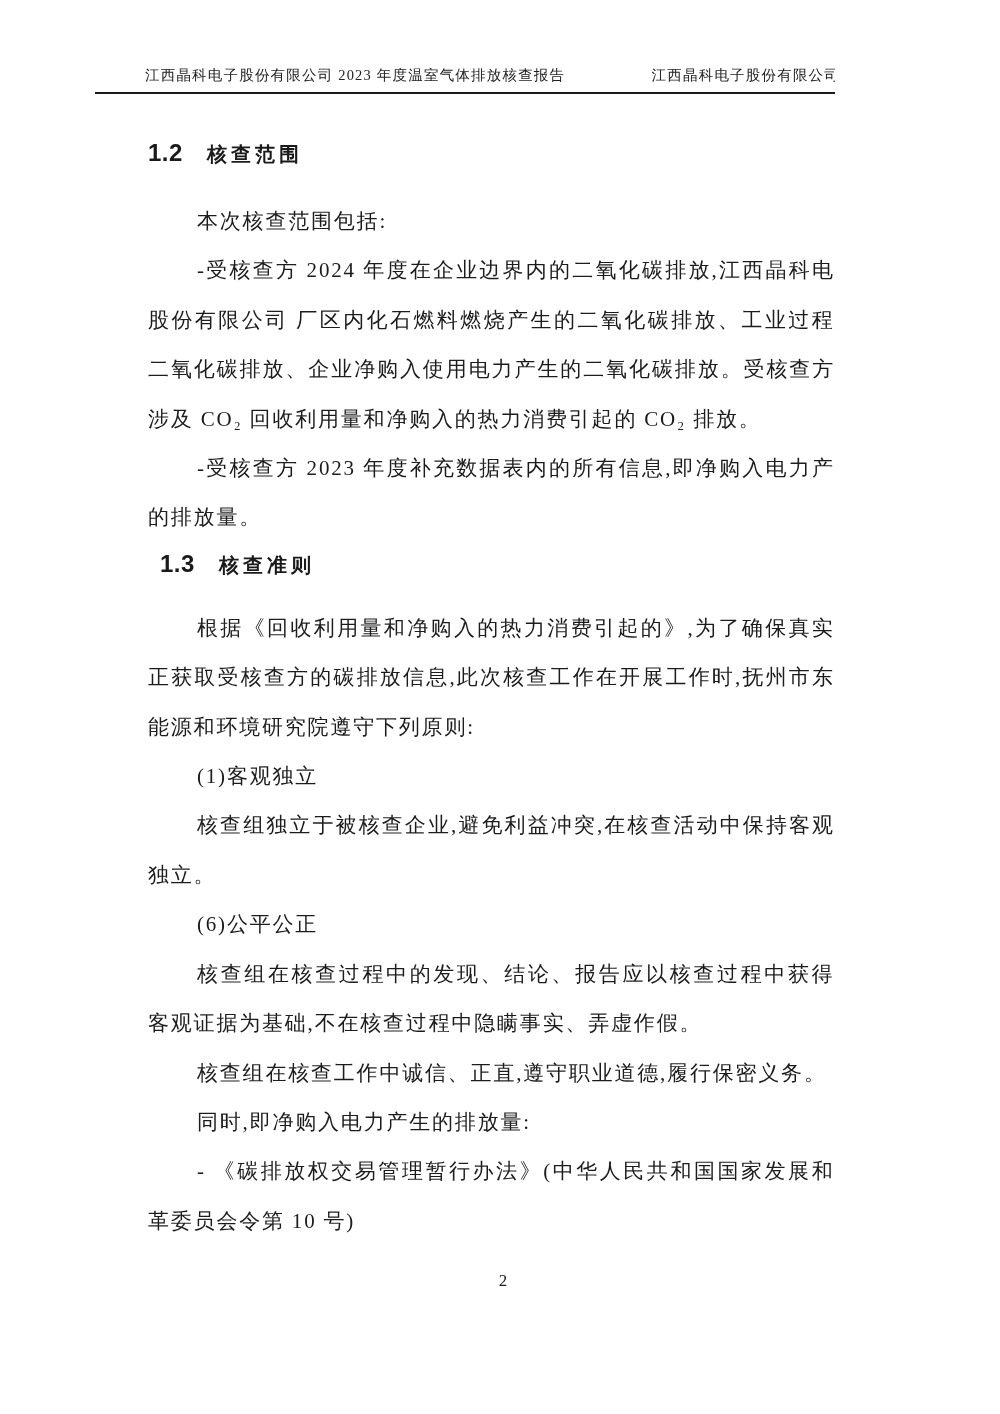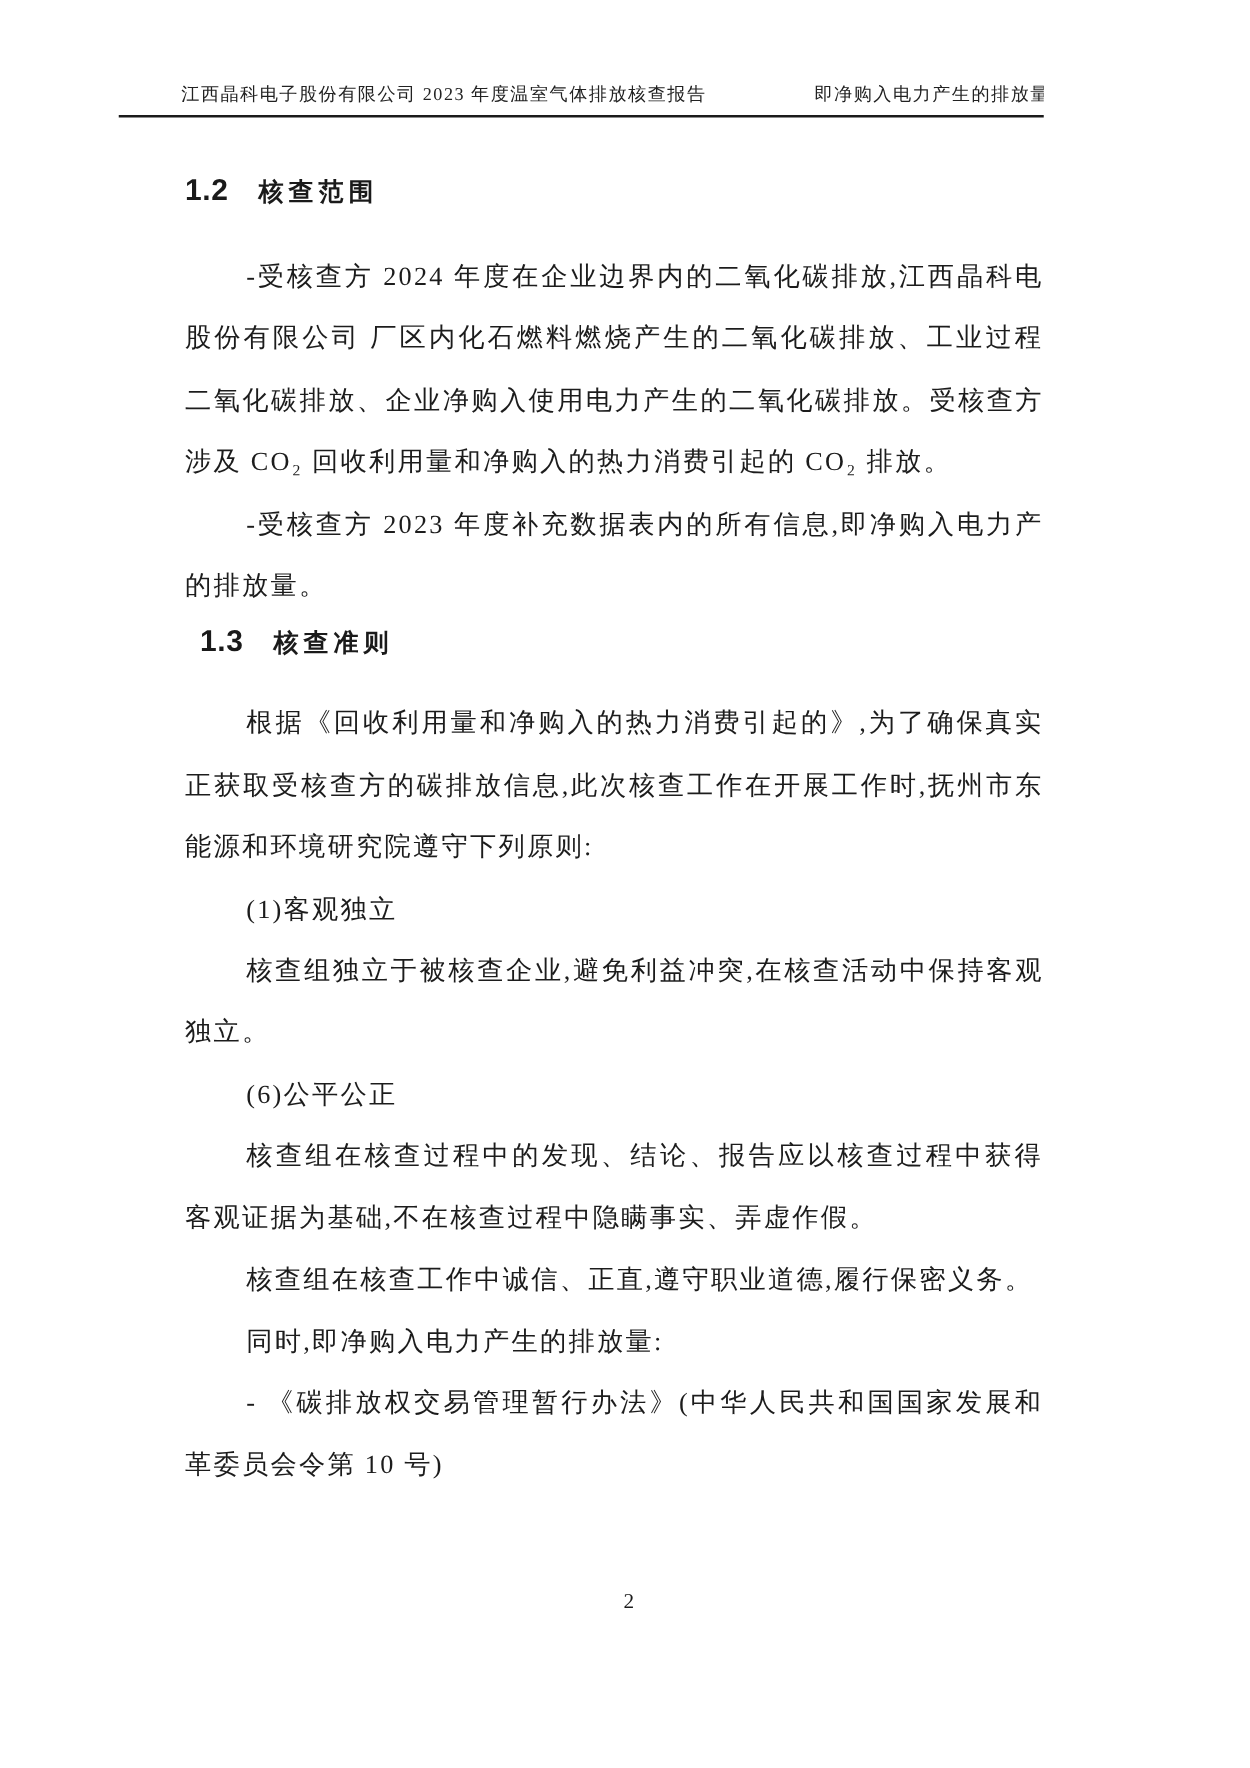--- a/index.html
+++ b/index.html
@@ -77,29 +77,30 @@
     color: #1c1c1c;
   }
 </style>
 </head>
 <body>
 
 <div class="page">
 
   <div class="header">
     <span class="left">江西晶科电子股份有限公司 2023 年度温室气体排放核查报告</span>
-    <span class="right">即净购入电力产生的排放量</span>
+    <span class="right">江西晶科电子股份有限公司</span>
   </div>
 
   <div class="content">
 
     <h2 class="sec-heading">
       <span class="sec-num">1.2</span><span class="sec-title">核查范围</span>
     </h2>
 
+    <p class="body">本次核查范围包括:</p>
     <p class="body">-受核查方 2024 年度在企业边界内的二氧化碳排放,江西晶科电子股份有限公司 厂区内化石燃料燃烧产生的二氧化碳排放、工业过程的二氧化碳排放、企业净购入使用电力产生的二氧化碳排放。受核查方不涉及 CO₂ 回收利用量和净购入的热力消费引起的 CO₂ 排放。</p>
     <p class="body">-受核查方 2023 年度补充数据表内的所有信息,即净购入电力产生的排放量。</p>
 
     <h2 class="sec-heading second">
       <span class="sec-num">1.3</span><span class="sec-title">核查准则</span>
     </h2>
 
     <p class="body">根据《回收利用量和净购入的热力消费引起的》,为了确保真实公正获取受核查方的碳排放信息,此次核查工作在开展工作时,抚州市东理能源和环境研究院遵守下列原则:</p>
     <p class="body">(1)客观独立</p>
     <p class="body">核查组独立于被核查企业,避免利益冲突,在核查活动中保持客观、独立。</p>

